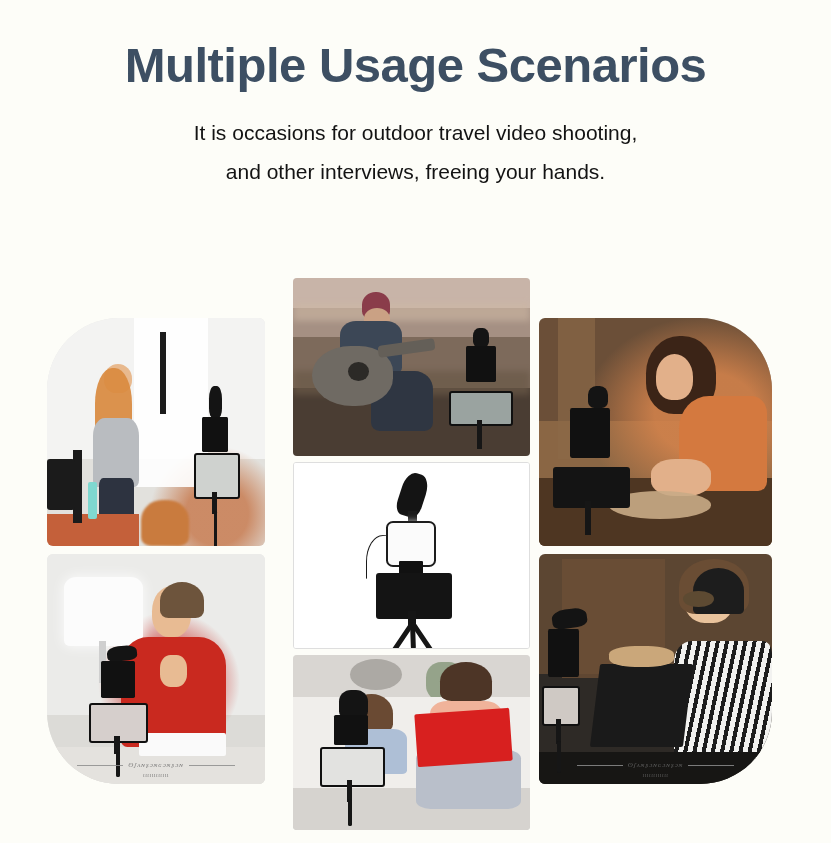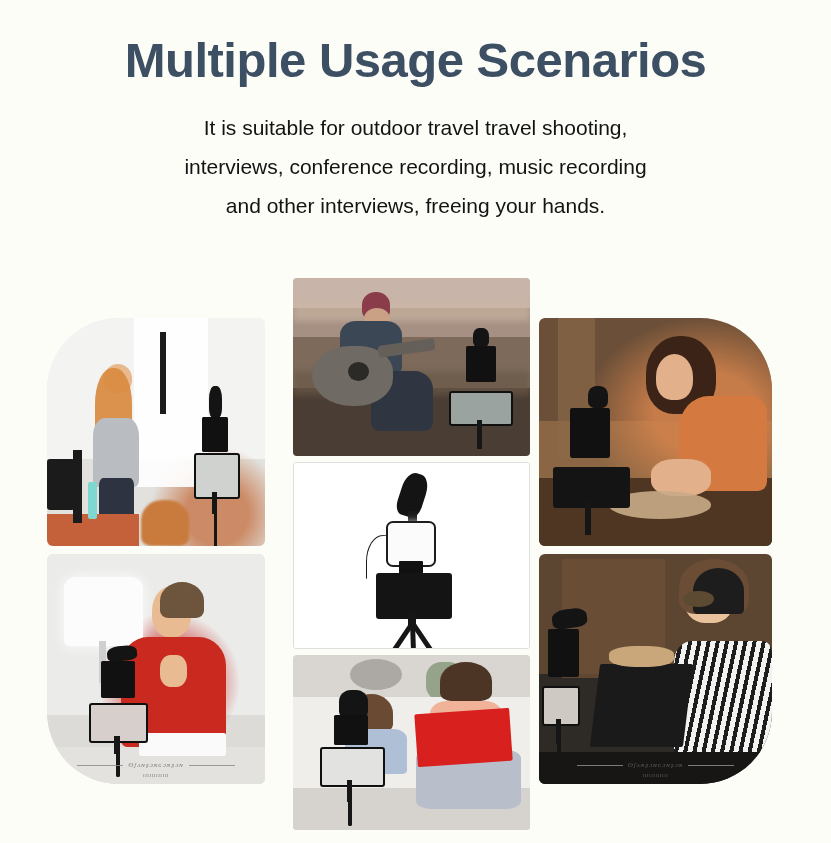--- a/index.html
+++ b/index.html
@@ -10,22 +10,23 @@
     width: 831px;
     height: 843px;
     background: #fdfdf8;
     font-family: "Liberation Sans", sans-serif;
     overflow: hidden;
     position: relative;
   }
 
   
   .header {
-    padding-top: 34px;
+    padding-top: 19px;
     text-align: center;
+    margin-top: 20px;
   }
   .page-title {
     font-size: 49px;
     font-weight: bold;
     color: #3d4f63;
     letter-spacing: -0.5px;
     line-height: 1.08;
     margin: 0;
     font-family: "Liberation Sans", sans-serif;
   }
@@ -166,22 +167,21 @@
   #hero .leg.l { transform: rotate(34deg); }
   #hero .leg.r { transform: rotate(-34deg); }
   #hero .leg.c { transform: rotate(-2deg); height: 26px; }
 </style>
 </head>
 <body>
 
 <div class="header">
   <h1 class="page-title">Multiple Usage Scenarios</h1>
   <div class="subtitle">
-    <span class="sub-line">It is suitable for outdoor travel travel shooting,</span>
-    <span class="sub-line">interviews, conference recording, music recording</span>
+    <span class="sub-line">It is occasions for outdoor travel video shooting,</span>
     <span class="sub-line">and other interviews, freeing your hands.</span>
   </div>
 </div>
 
 <div class="collage">
 
   <div class="tile" id="tile-office">
     <div class="ph sc-office">
 
       <div class="prop" style="left:40%;top:0;width:34%;height:74%;background:#ffffff;opacity:.9;"></div>

